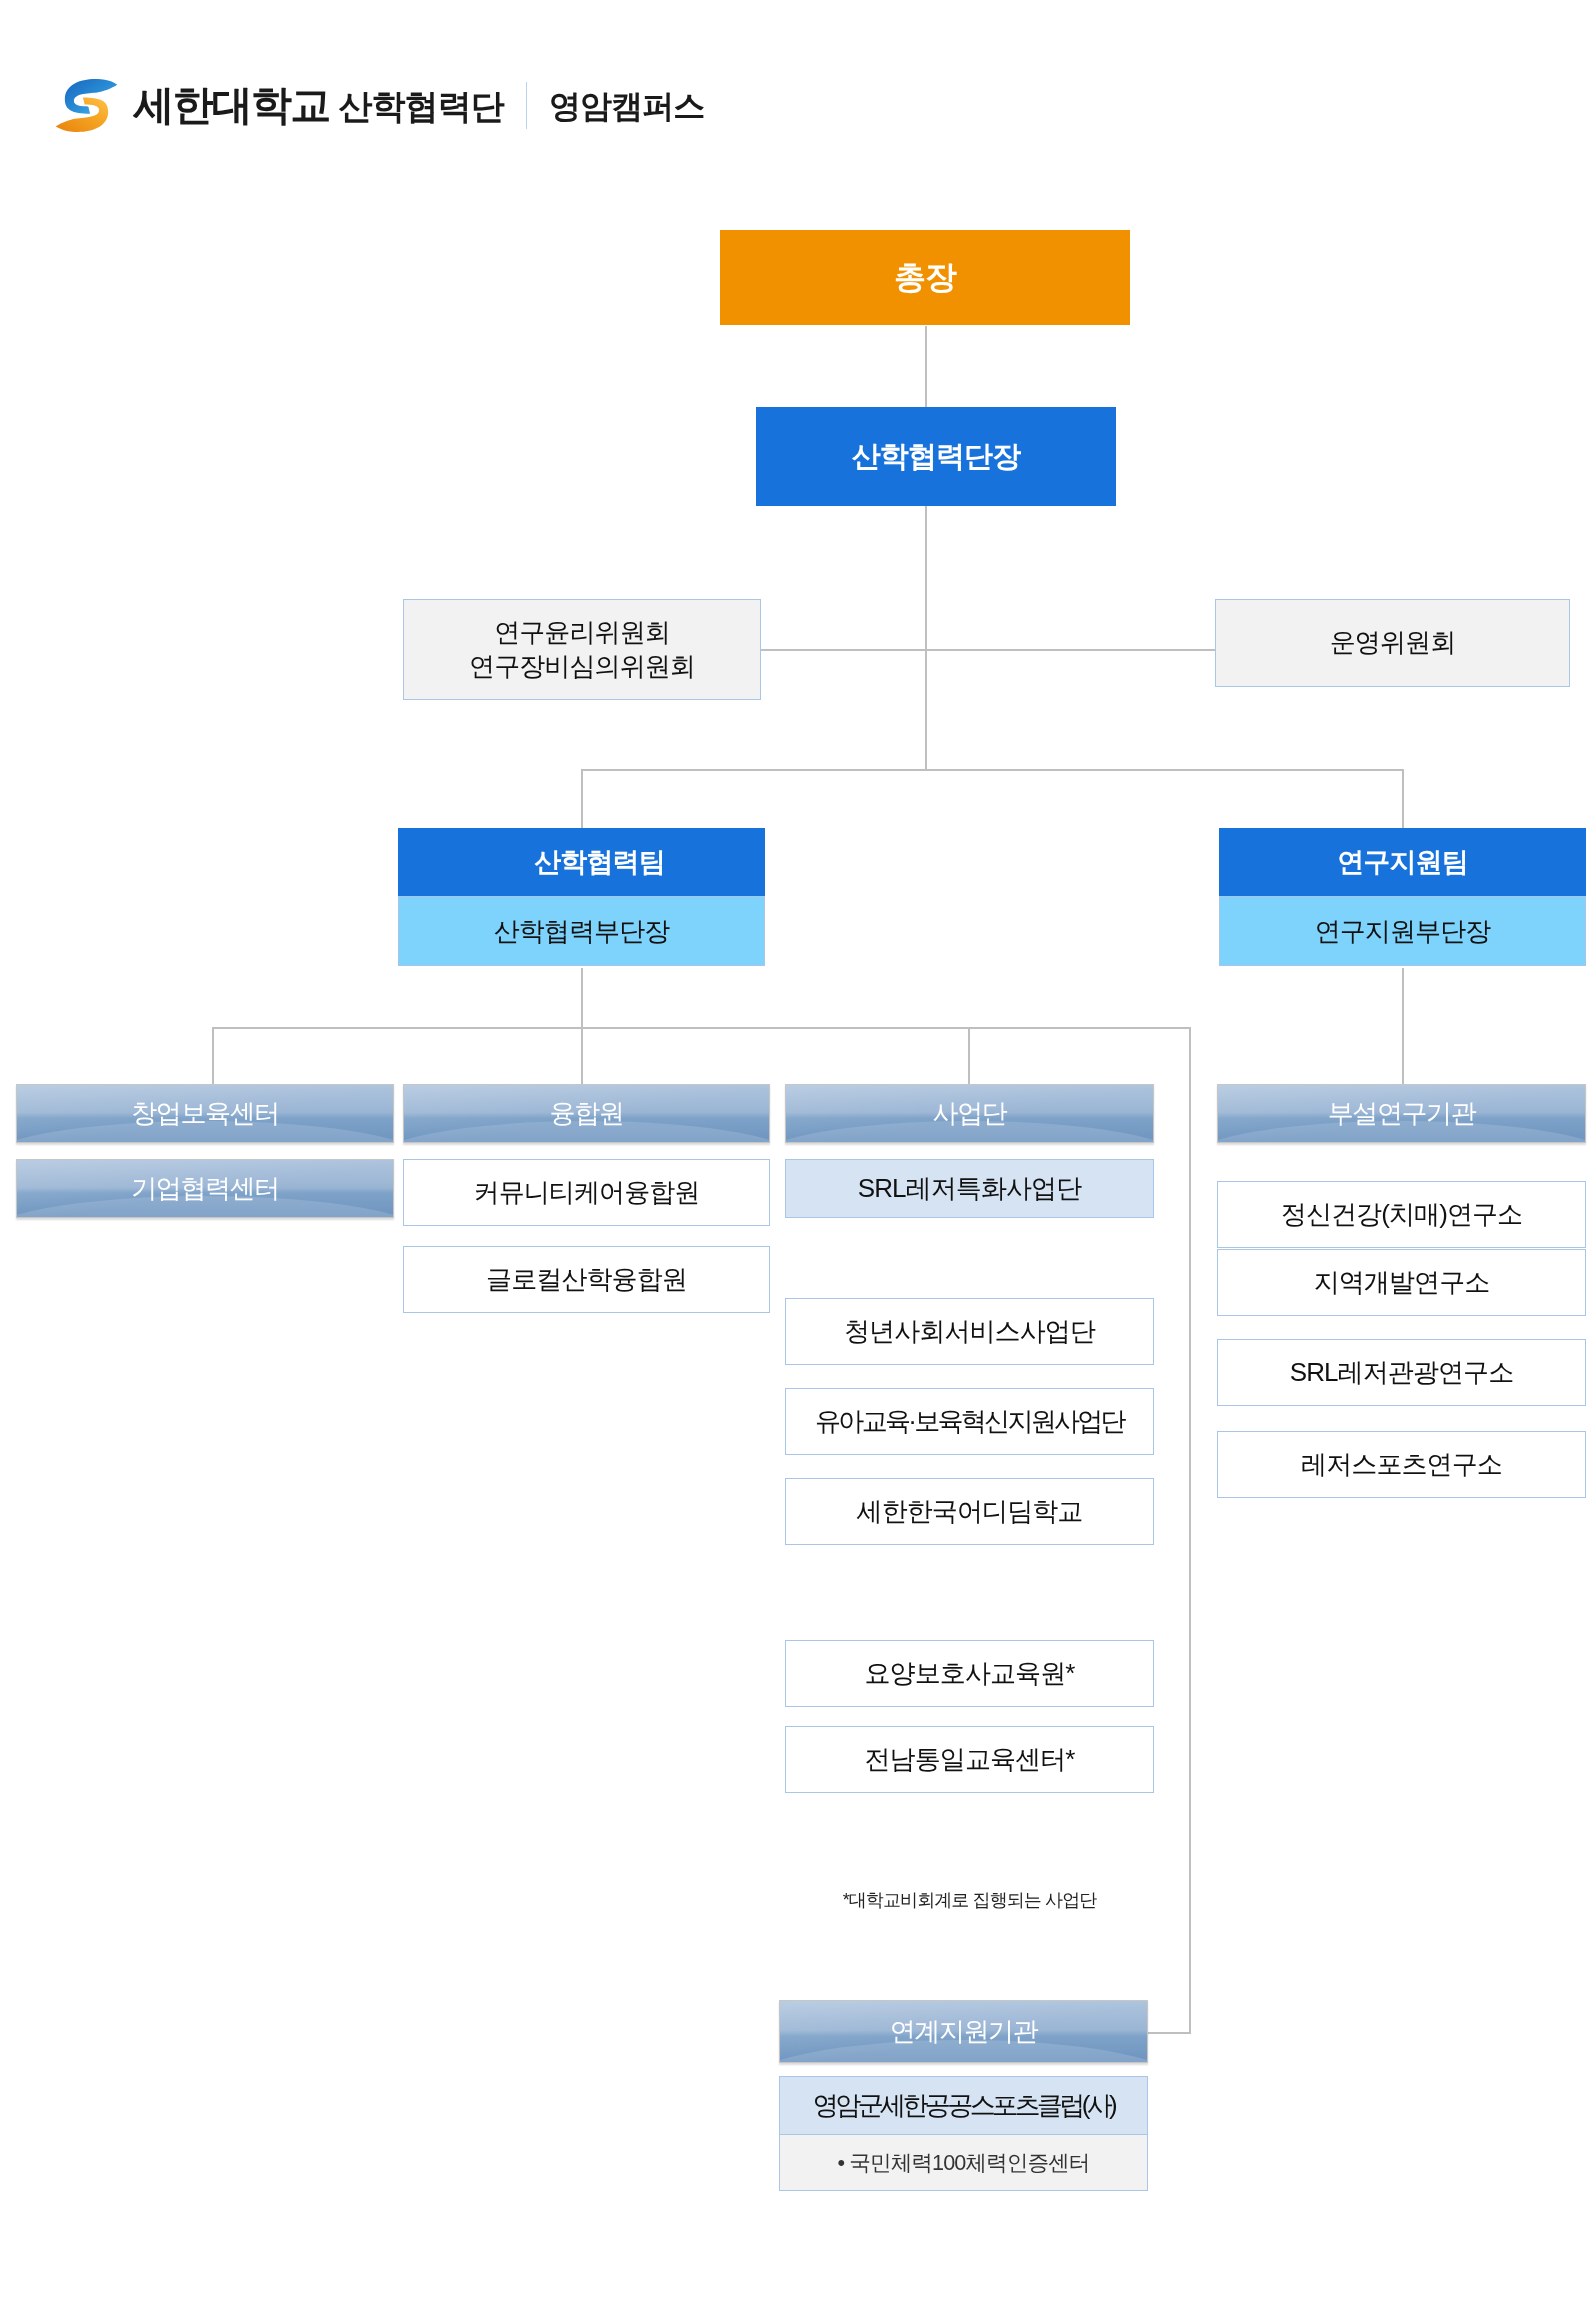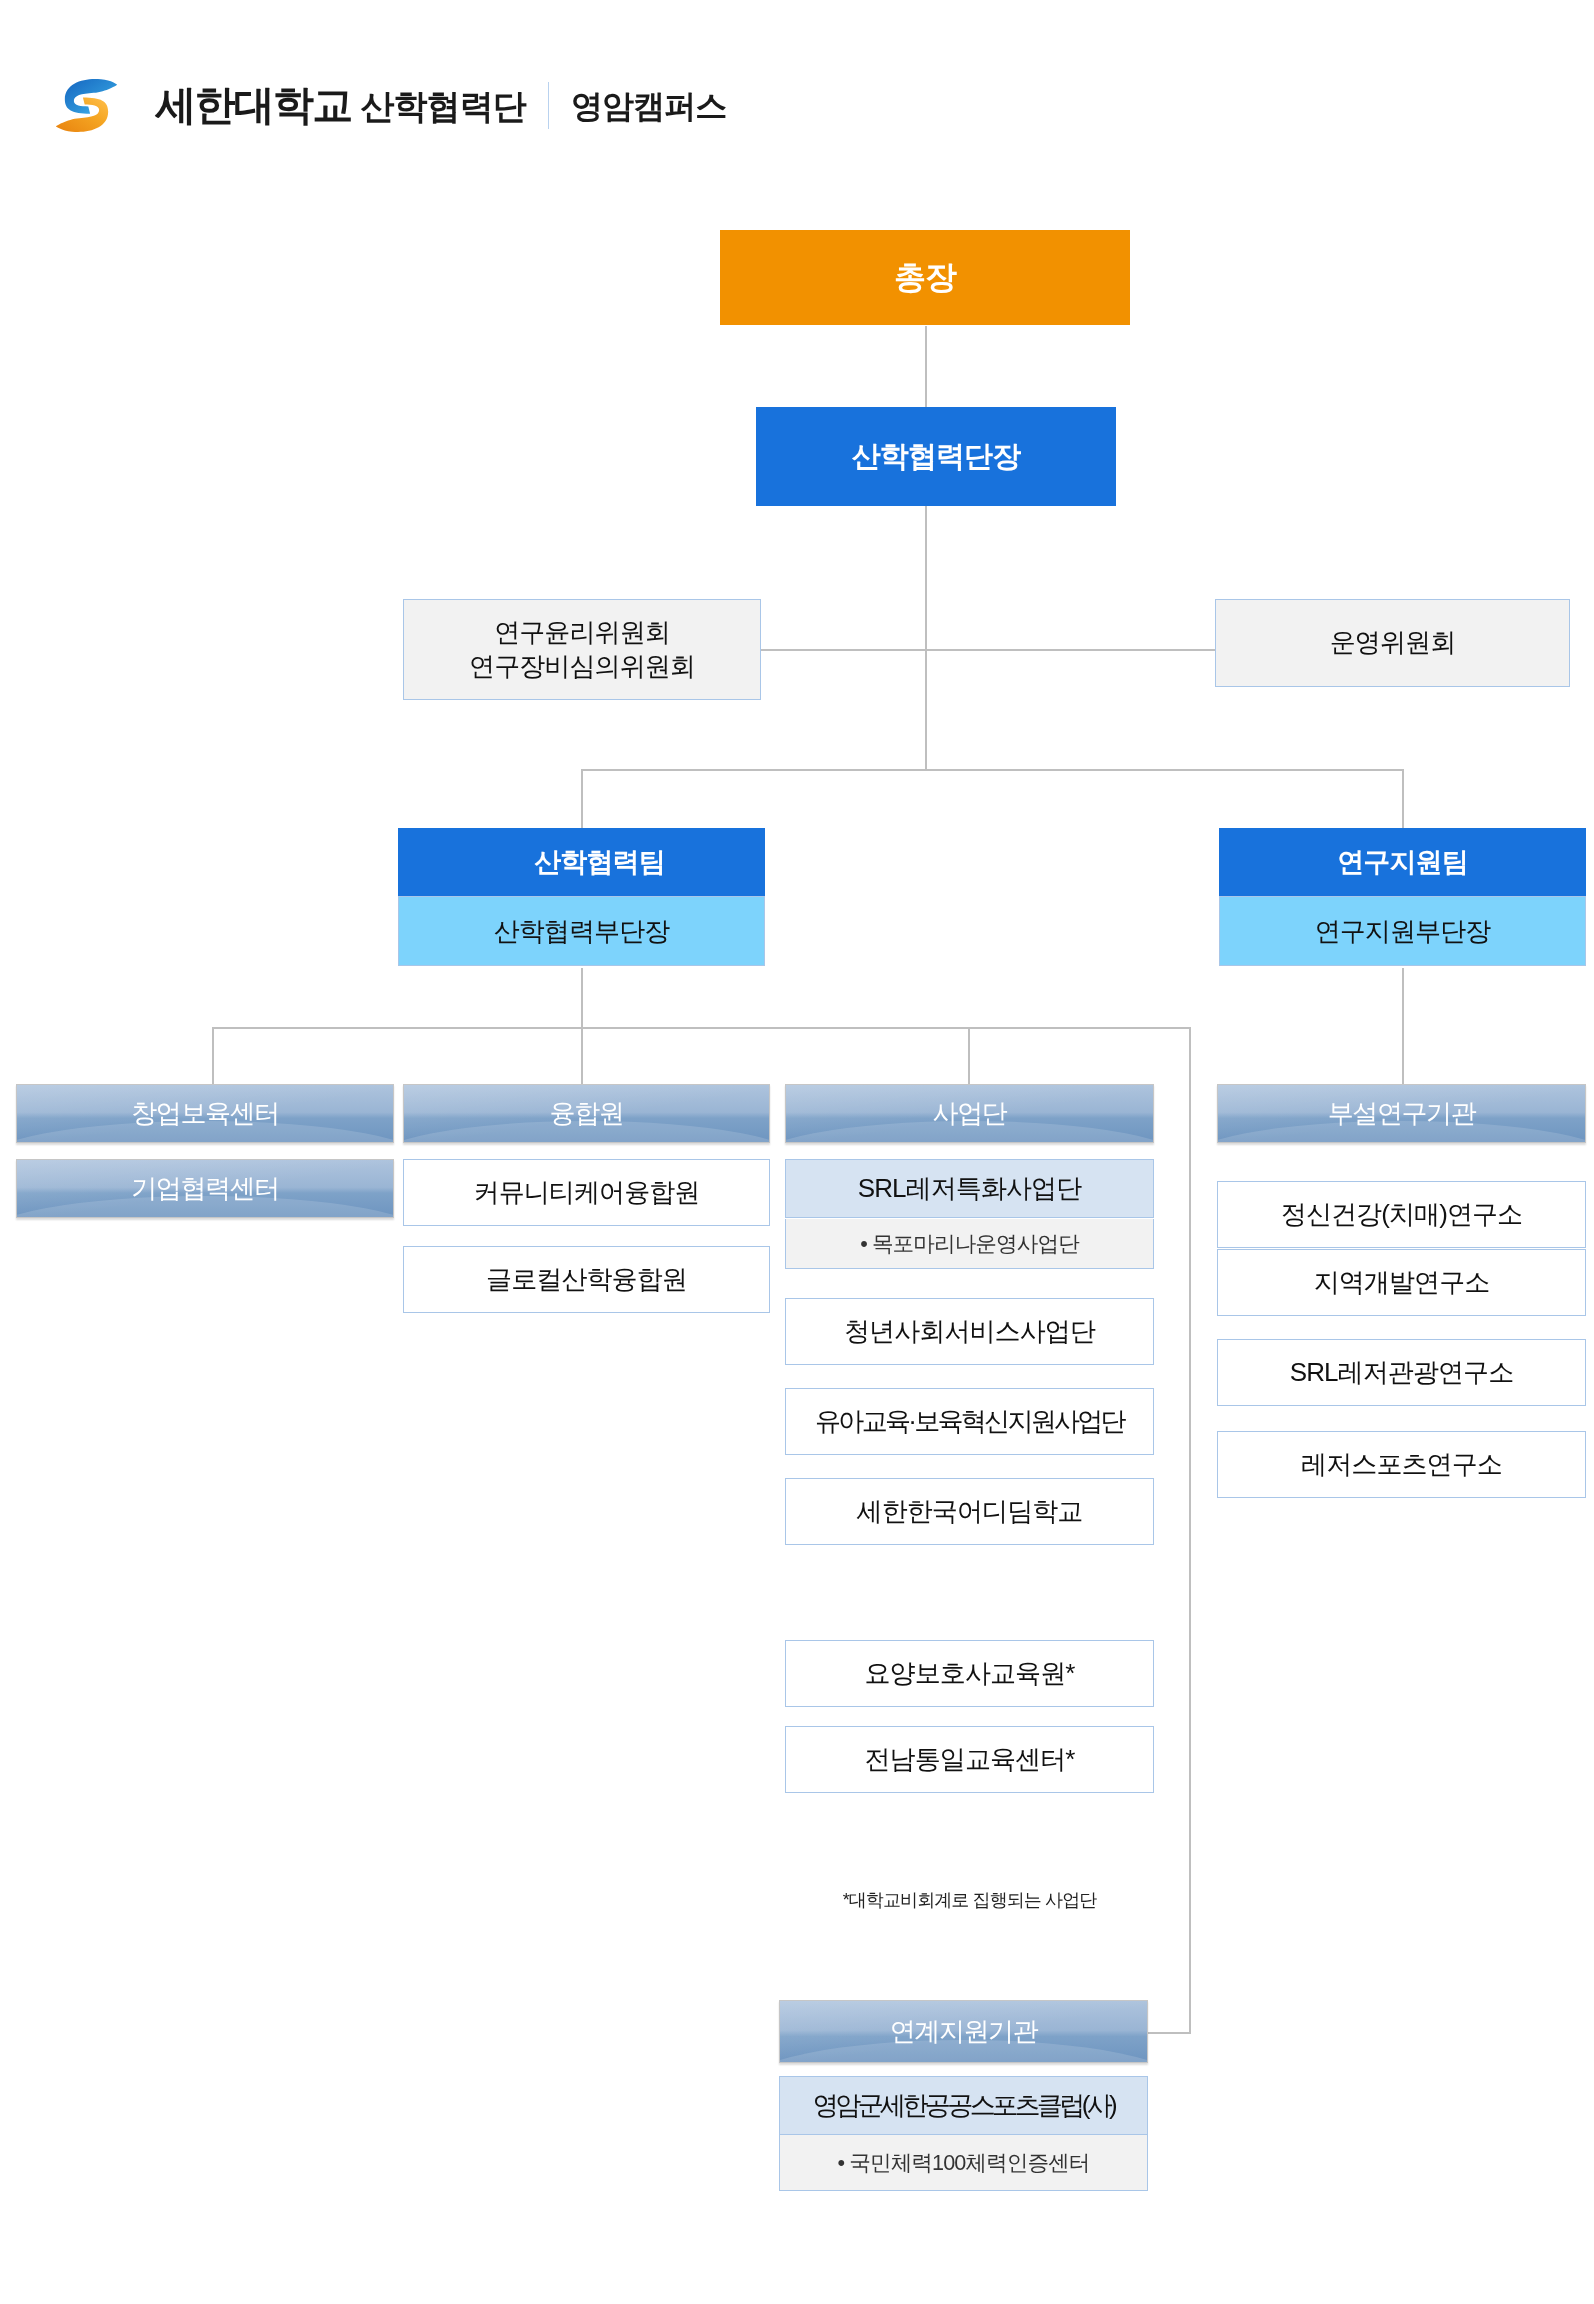--- a/index.html
+++ b/index.html
@@ -9,21 +9,21 @@
     font-family: "Liberation Sans", "DejaVu Sans", sans-serif;
     overflow: hidden;
   }
   #root { position: relative; width: 1595px; height: 2304px; }
 
   
   .header { position: absolute; left: 54px; top: 65px; display: flex; align-items: center; height: 81px; }
   .logo-mark { width: 65px; height: 67px; margin-right: 14.4px; flex: 0 0 auto; }
   .brand-main {
     font-size: 41px; font-weight: bold; color: #1a1a1a;
-    letter-spacing: -1.8px; line-height: 1; white-space: nowrap; margin-left: 22px;
+    letter-spacing: -1.8px; line-height: 1; white-space: nowrap;
   }
   .brand-sub {
     font-size: 34px; font-weight: bold; color: #1a1a1a;
     letter-spacing: -0.9px; line-height: 1; white-space: nowrap; margin-left: 9px;
   }
   .brand-divider { width: 1.8px; height: 47px; background: #b9d2ef; margin: 0 21.6px; flex: 0 0 auto; }
   .brand-campus {
     font-size: 32px; font-weight: bold; color: #1a1a1a;
     letter-spacing: -0.9px; line-height: 1; white-space: nowrap;
   }
@@ -178,21 +178,20 @@
   <div class="node node-grad" style="left:403px; top:1084px; width:367px; height:59px;">
     <span>융합원</span>
   </div>
   <div class="node node-plain" style="left:403px; top:1159px; width:367px; height:67px;">커뮤니티케어융합원</div>
   <div class="node node-plain" style="left:403px; top:1246px; width:367px; height:67px;">글로컬산학융합원</div>
 
   <div class="node node-grad" style="left:785px; top:1084px; width:369px; height:59px;">
     <span>사업단</span>
   </div>
   <div class="node node-hl" style="left:785px; top:1159px; width:369px; height:59px;">SRL레저특화사업단</div>
-  <div class="node node-subitem" style="left:785px; top:1219px; width:369px; height:50px;">• 목포마리나운영사업단</div>
 
   <div class="node node-plain" style="left:785px; top:1298px; width:369px; height:67px;">청년사회서비스사업단</div>
   <div class="node node-plain node-tight" style="left:785px; top:1388px; width:369px; height:67px;">유아교육·보육혁신지원사업단</div>
   <div class="node node-plain" style="left:785px; top:1478px; width:369px; height:67px;">세한한국어디딤학교</div>
 
   <div class="node node-plain" style="left:785px; top:1640px; width:369px; height:67px;">요양보호사교육원*</div>
   <div class="node node-plain" style="left:785px; top:1726px; width:369px; height:67px;">전남통일교육센터*</div>
 
   <div class="footnote" style="left:785px; top:1888px; width:369px;">*대학교비회계로 집행되는 사업단</div>
 

